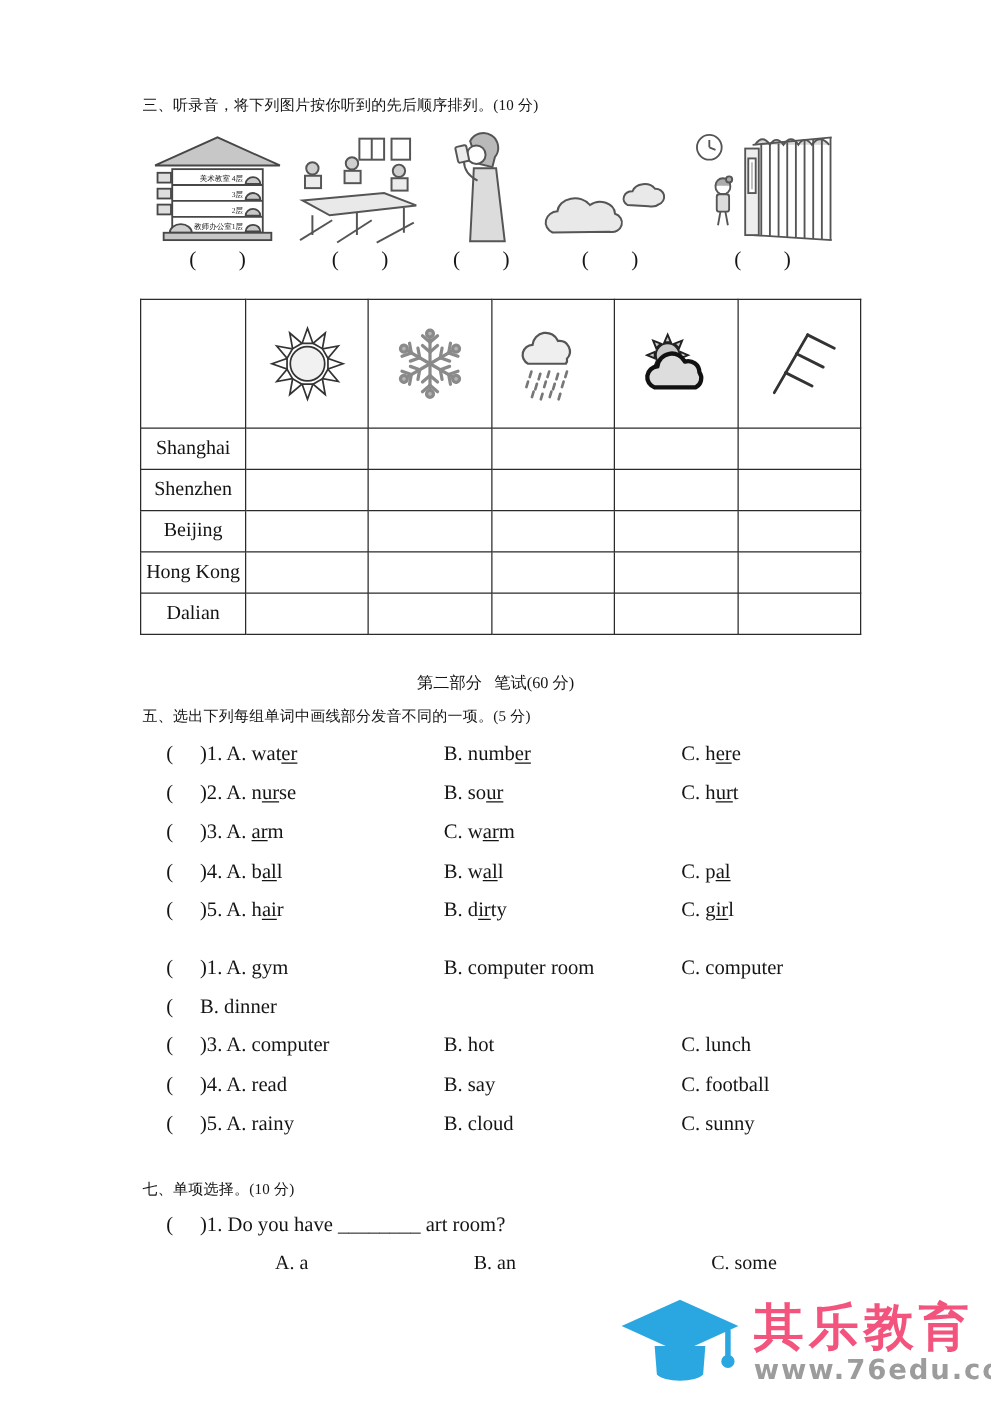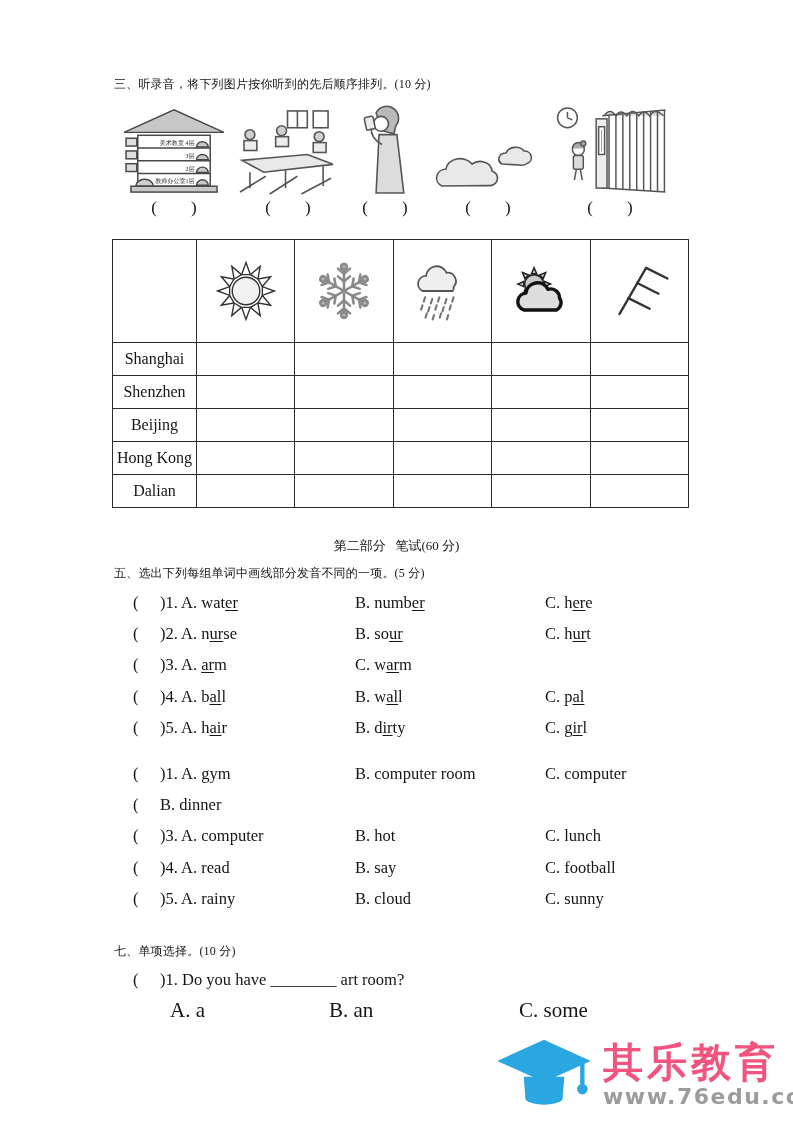--- a/index.html
+++ b/index.html
@@ -23,21 +23,21 @@
   
   #s5{position:absolute;left:114px;top:565px;width:660px;}
   #s6{position:absolute;left:114px;top:753px;width:660px;}
   #s7{position:absolute;left:114px;top:943px;width:660px;}
   .rows{margin-top:5px;}
   .qrow{display:grid;grid-template-columns:27px 195px 190px auto;align-items:center;
         height:31.4px;margin-left:19px;font-size:16.5px;}
   .qrow .word span{white-space:pre;}
   .u{text-decoration:underline;text-underline-offset:2px;}
   .qline{margin-left:19px;font-size:16.5px;height:30px;display:grid;grid-template-columns:27px auto;align-items:center;margin-top:5px;}
-  .optline{margin-left:56px;font-size:21px;display:grid;grid-template-columns:159px 190px auto;align-items:center;height:31px;}
+  .optline{margin-left:106px;font-size:16px;display:grid;grid-template-columns:159px 190px auto;align-items:center;height:31px;}
   
   #logo{position:absolute;left:492px;top:1036px;display:flex;align-items:center;gap:7px;}
   #brand{font-family:"DejaVu Sans","Liberation Sans",sans-serif;font-weight:bold;
          font-size:40px;letter-spacing:4px;line-height:1.05;}
   #url{font-family:"DejaVu Sans","Liberation Sans",sans-serif;font-weight:bold;
        font-size:22px;letter-spacing:1.5px;margin-top:1px;}
   svg{display:block;}
 </style>
 </head>
 <body>

